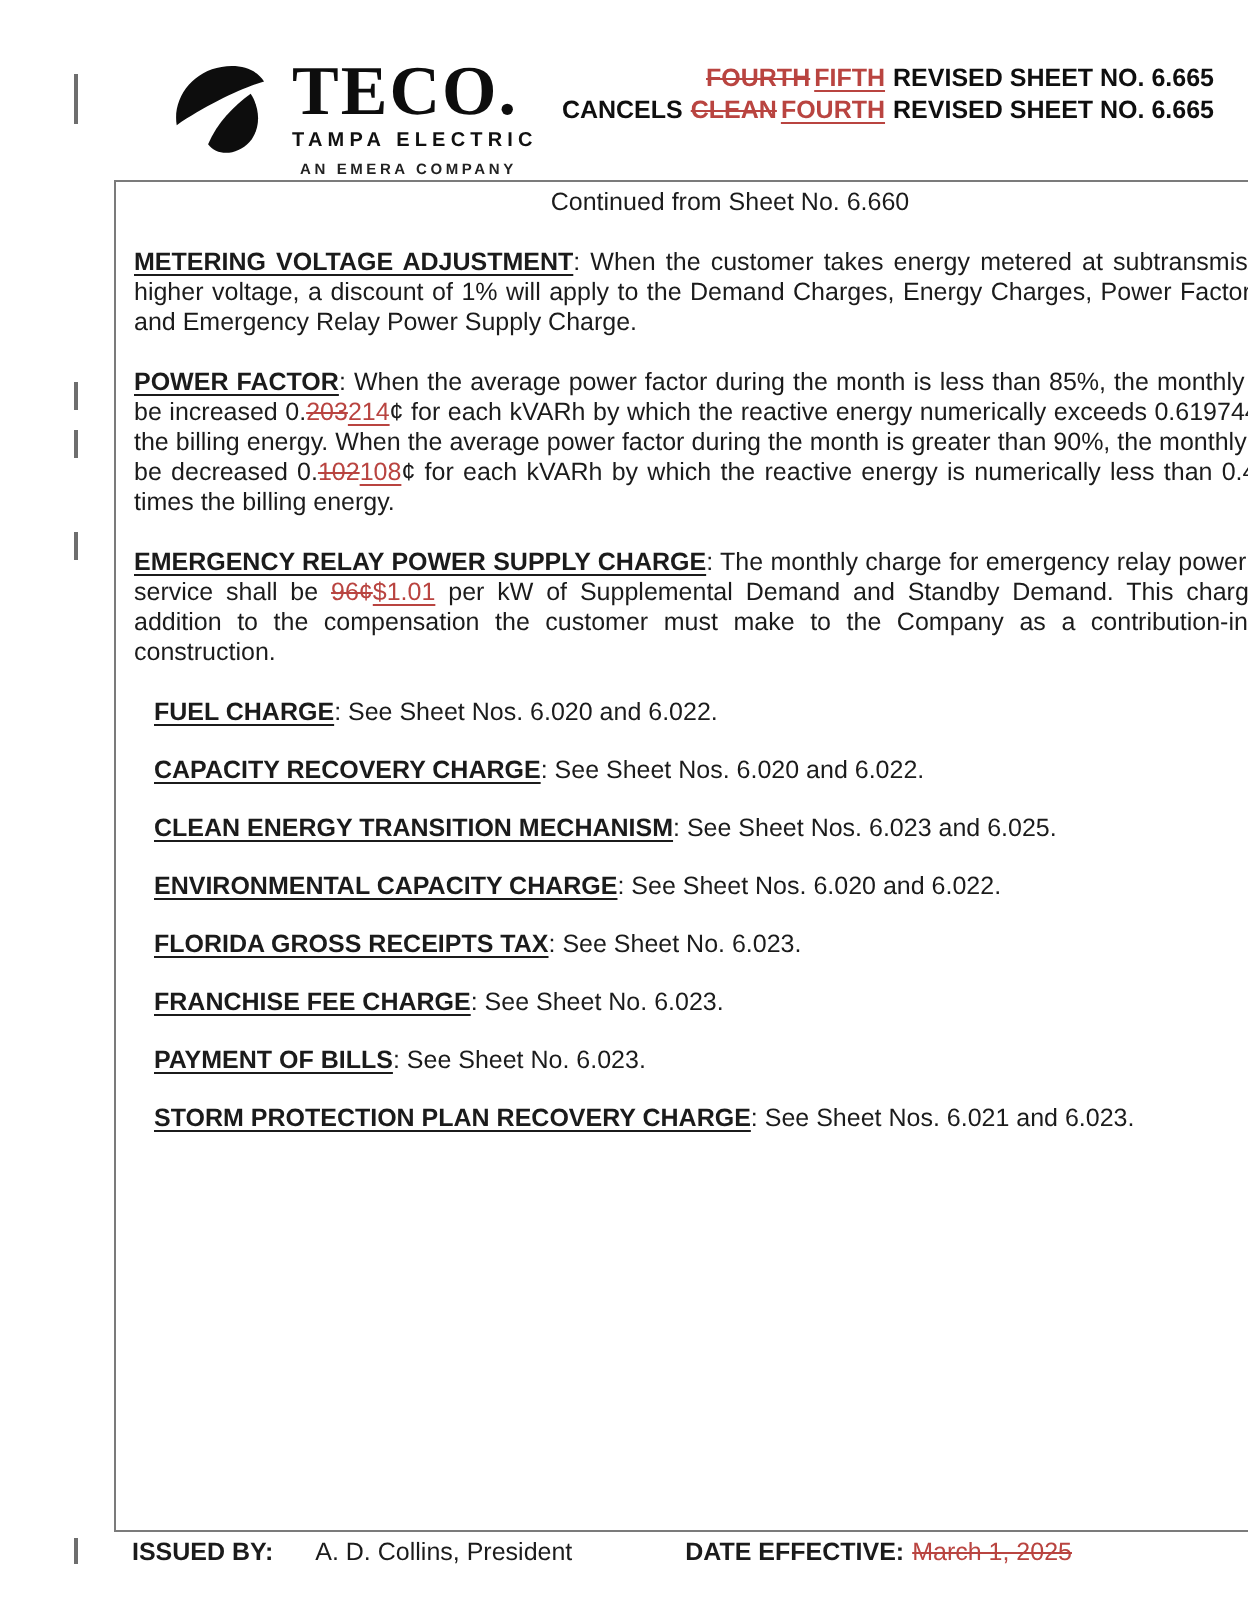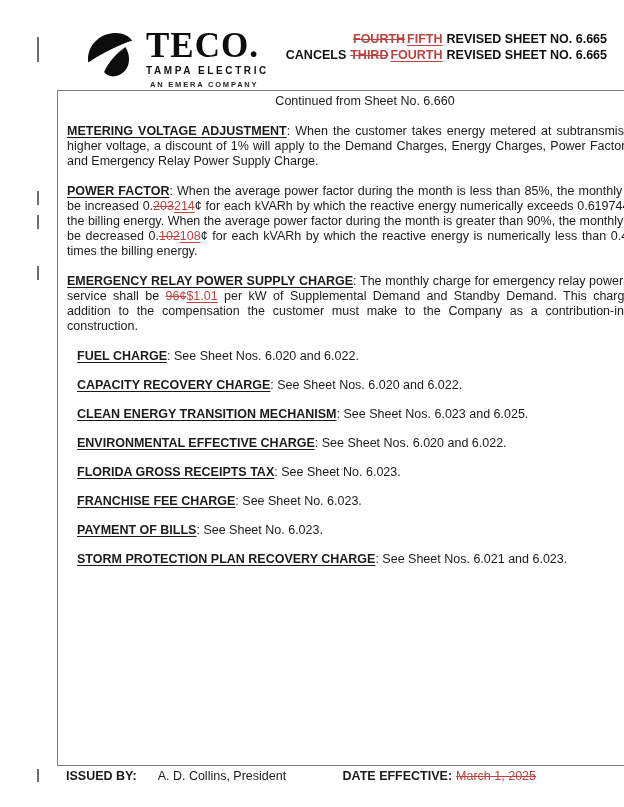--- a/index.html
+++ b/index.html
@@ -52,42 +52,42 @@
   </svg>
 </div>
 <div class="logo-text">
   <div class="logo-name">TECO.</div>
   <div class="logo-sub">TAMPA ELECTRIC</div>
   <div class="logo-tag">AN EMERA COMPANY</div>
 </div>
 
 <div class="rev-block">
   <div><span class="red-del">FOURTH</span><span class="red-ins">FIFTH</span><span>REVISED SHEET NO. 6.665</span></div>
-  <div><span class="rev-prefix">CANCELS</span><span class="red-del">THIRD</span><span class="red-ins">FOURTH</span><span>REVISED SHEET NO. 6.665</span></div>
+  <div><span class="rev-prefix">CANCELS</span><span class="red-del">CLEAN</span><span class="red-ins">FOURTH</span><span>REVISED SHEET NO. 6.665</span></div>
 </div>
 
 <div class="bar bar1"></div>
 <div class="bar bar2"></div>
 <div class="bar bar3"></div>
 <div class="bar bar4"></div>
 <div class="bar bar5"></div>
 
 <div class="sheet-box">
   <div class="continued">Continued from Sheet No. 6.660</div>
 
   <div class="para"><span class="hd">METERING VOLTAGE ADJUSTMENT</span><span>: When the customer takes energy metered at subtransmission or higher voltage, a discount of 1% will apply to the Demand Charges, Energy Charges, Power Factor Billing and Emergency Relay Power Supply Charge.</span></div>
 
   <div class="para"><span class="hd">POWER FACTOR</span><span>: When the average power factor during the month is less than 85%, the monthly bill will be increased 0.</span><span class="red-del">203</span><span class="red-ins">214</span><span>¢ for each kVARh by which the reactive energy numerically exceeds 0.619744 times the billing energy. When the average power factor during the month is greater than 90%, the monthly bill will be decreased 0.</span><span class="red-del">102</span><span class="red-ins">108</span><span>¢ for each kVARh by which the reactive energy is numerically less than 0.484322 times the billing energy.</span></div>
 
   <div class="para"><span class="hd">EMERGENCY RELAY POWER SUPPLY CHARGE</span><span>: The monthly charge for emergency relay power supply service shall be </span><span class="red-del">96¢</span><span class="red-ins">$1.01</span><span> per kW of Supplemental Demand and Standby Demand. This charge is in addition to the compensation the customer must make to the Company as a contribution-in-aid of construction.</span></div>
 
   <div class="item"><span class="hd">FUEL CHARGE</span><span>: See Sheet Nos. 6.020 and 6.022.</span></div>
   <div class="item"><span class="hd">CAPACITY RECOVERY CHARGE</span><span>: See Sheet Nos. 6.020 and 6.022.</span></div>
   <div class="item"><span class="hd">CLEAN ENERGY TRANSITION MECHANISM</span><span>: See Sheet Nos. 6.023 and 6.025.</span></div>
-  <div class="item"><span class="hd">ENVIRONMENTAL EFFECTIVE CHARGE</span><span>: See Sheet Nos. 6.020 and 6.022.</span></div>
+  <div class="item"><span class="hd">ENVIRONMENTAL CAPACITY CHARGE</span><span>: See Sheet Nos. 6.020 and 6.022.</span></div>
   <div class="item"><span class="hd">FLORIDA GROSS RECEIPTS TAX</span><span>: See Sheet No. 6.023.</span></div>
   <div class="item"><span class="hd">FRANCHISE FEE CHARGE</span><span>: See Sheet No. 6.023.</span></div>
   <div class="item"><span class="hd">PAYMENT OF BILLS</span><span>: See Sheet No. 6.023.</span></div>
   <div class="item"><span class="hd">STORM PROTECTION PLAN RECOVERY CHARGE</span><span>: See Sheet Nos. 6.021 and 6.023.</span></div>
 </div>
 
 <div class="footer">
   <div><span class="b">ISSUED BY:</span><span class="issued-val">A. D. Collins, President</span></div>
   <div><span class="b">DATE EFFECTIVE:</span><span class="date-del">March 1, 2025</span></div>
 </div>

